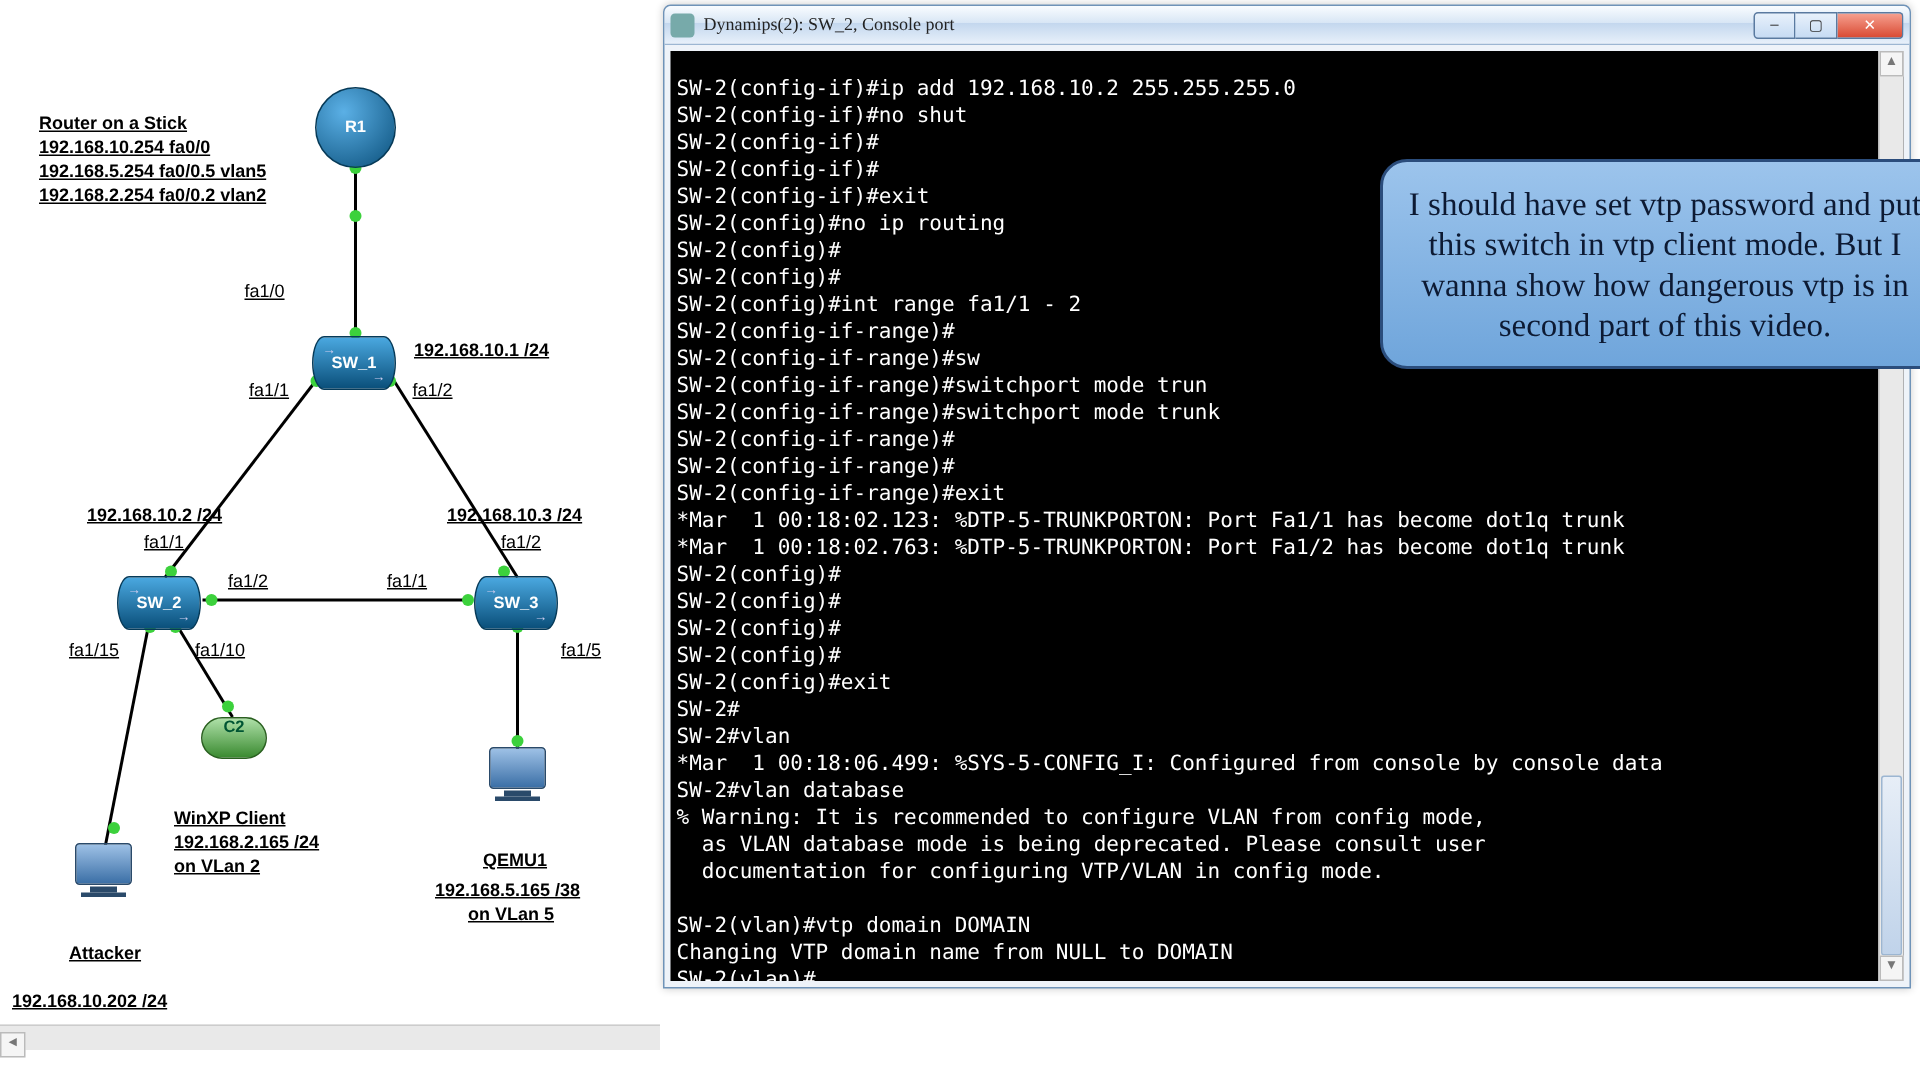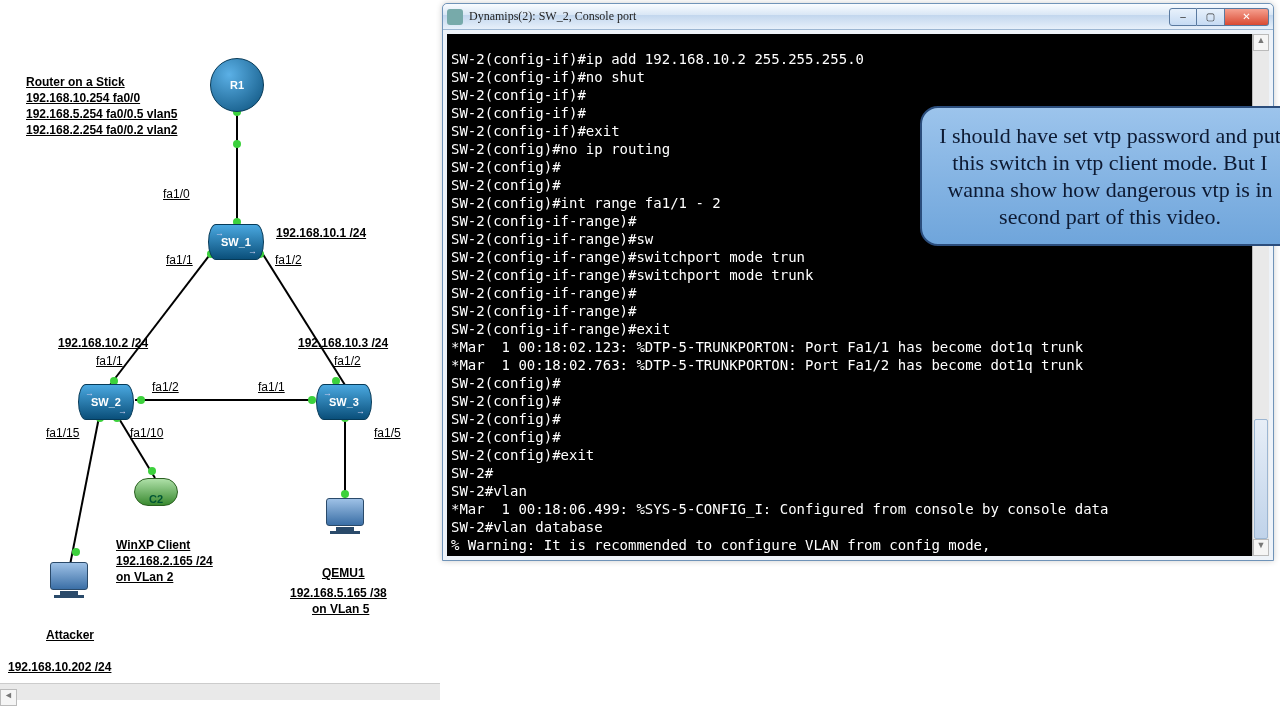--- a/index.html
+++ b/index.html
@@ -44,34 +44,34 @@
   position:absolute; width:42px; height:42px;
   display:flex; flex-direction:column; align-items:center;
 }
 .node-pc .mon{ width:38px; height:28px; background:linear-gradient(#9ec1e6,#3b6fa6); border:1px solid #2a4a6a; border-radius:3px;}
 .node-pc .base{ width:18px; height:4px; background:#2a4a6a; margin-top:1px;}
 .node-pc .foot{ width:30px; height:3px; background:#2a4a6a;}
 .node-cloud{
   position:absolute; width:44px; height:28px;
   background:linear-gradient(#aee0a8,#3a8a30);
   border-radius:14px; border:1px solid #2a6020;
-  display:flex;align-items:flex-end;justify-content:center;
+  display:flex;align-items:flex-start;justify-content:center;
   color:#053; font:bold 11px sans-serif;
 }
 .link{ position:absolute; stroke:#000; stroke-width:2; }
 .dot{ position:absolute; width:8px; height:8px; background:#3cd13c; border-radius:50%;}
 .scroll-h{
   position:absolute; left:0; bottom:0; width:440px; height:17px;
   background:#e9e9e9; border-top:1px solid #ccc;
 }
 .scroll-h .btn{width:17px;height:17px;background:#f5f5f5;border:1px solid #bbb;display:inline-block;text-align:center;font:9px sans-serif;color:#777;}
 
 
 .termwin{
-  position:absolute; left:442px; top:3px; width:832px; height:558px;
+  position:absolute; left:442px; top:3px; width:832px; height:656px;
   background:#eef3f9; border:1px solid #6f93b8; border-radius:5px 5px 0 0;
   box-shadow:0 0 6px rgba(0,0,0,.2);
 }
 .titlebar{
   height:26px;
   background:linear-gradient(#f9fcff,#d8e6f5 45%,#c3d7ee 46%,#e7f0fa);
   border-bottom:1px solid #9cb6d2;
   border-radius:5px 5px 0 0;
   display:flex; align-items:center; padding:0 4px;
 }

